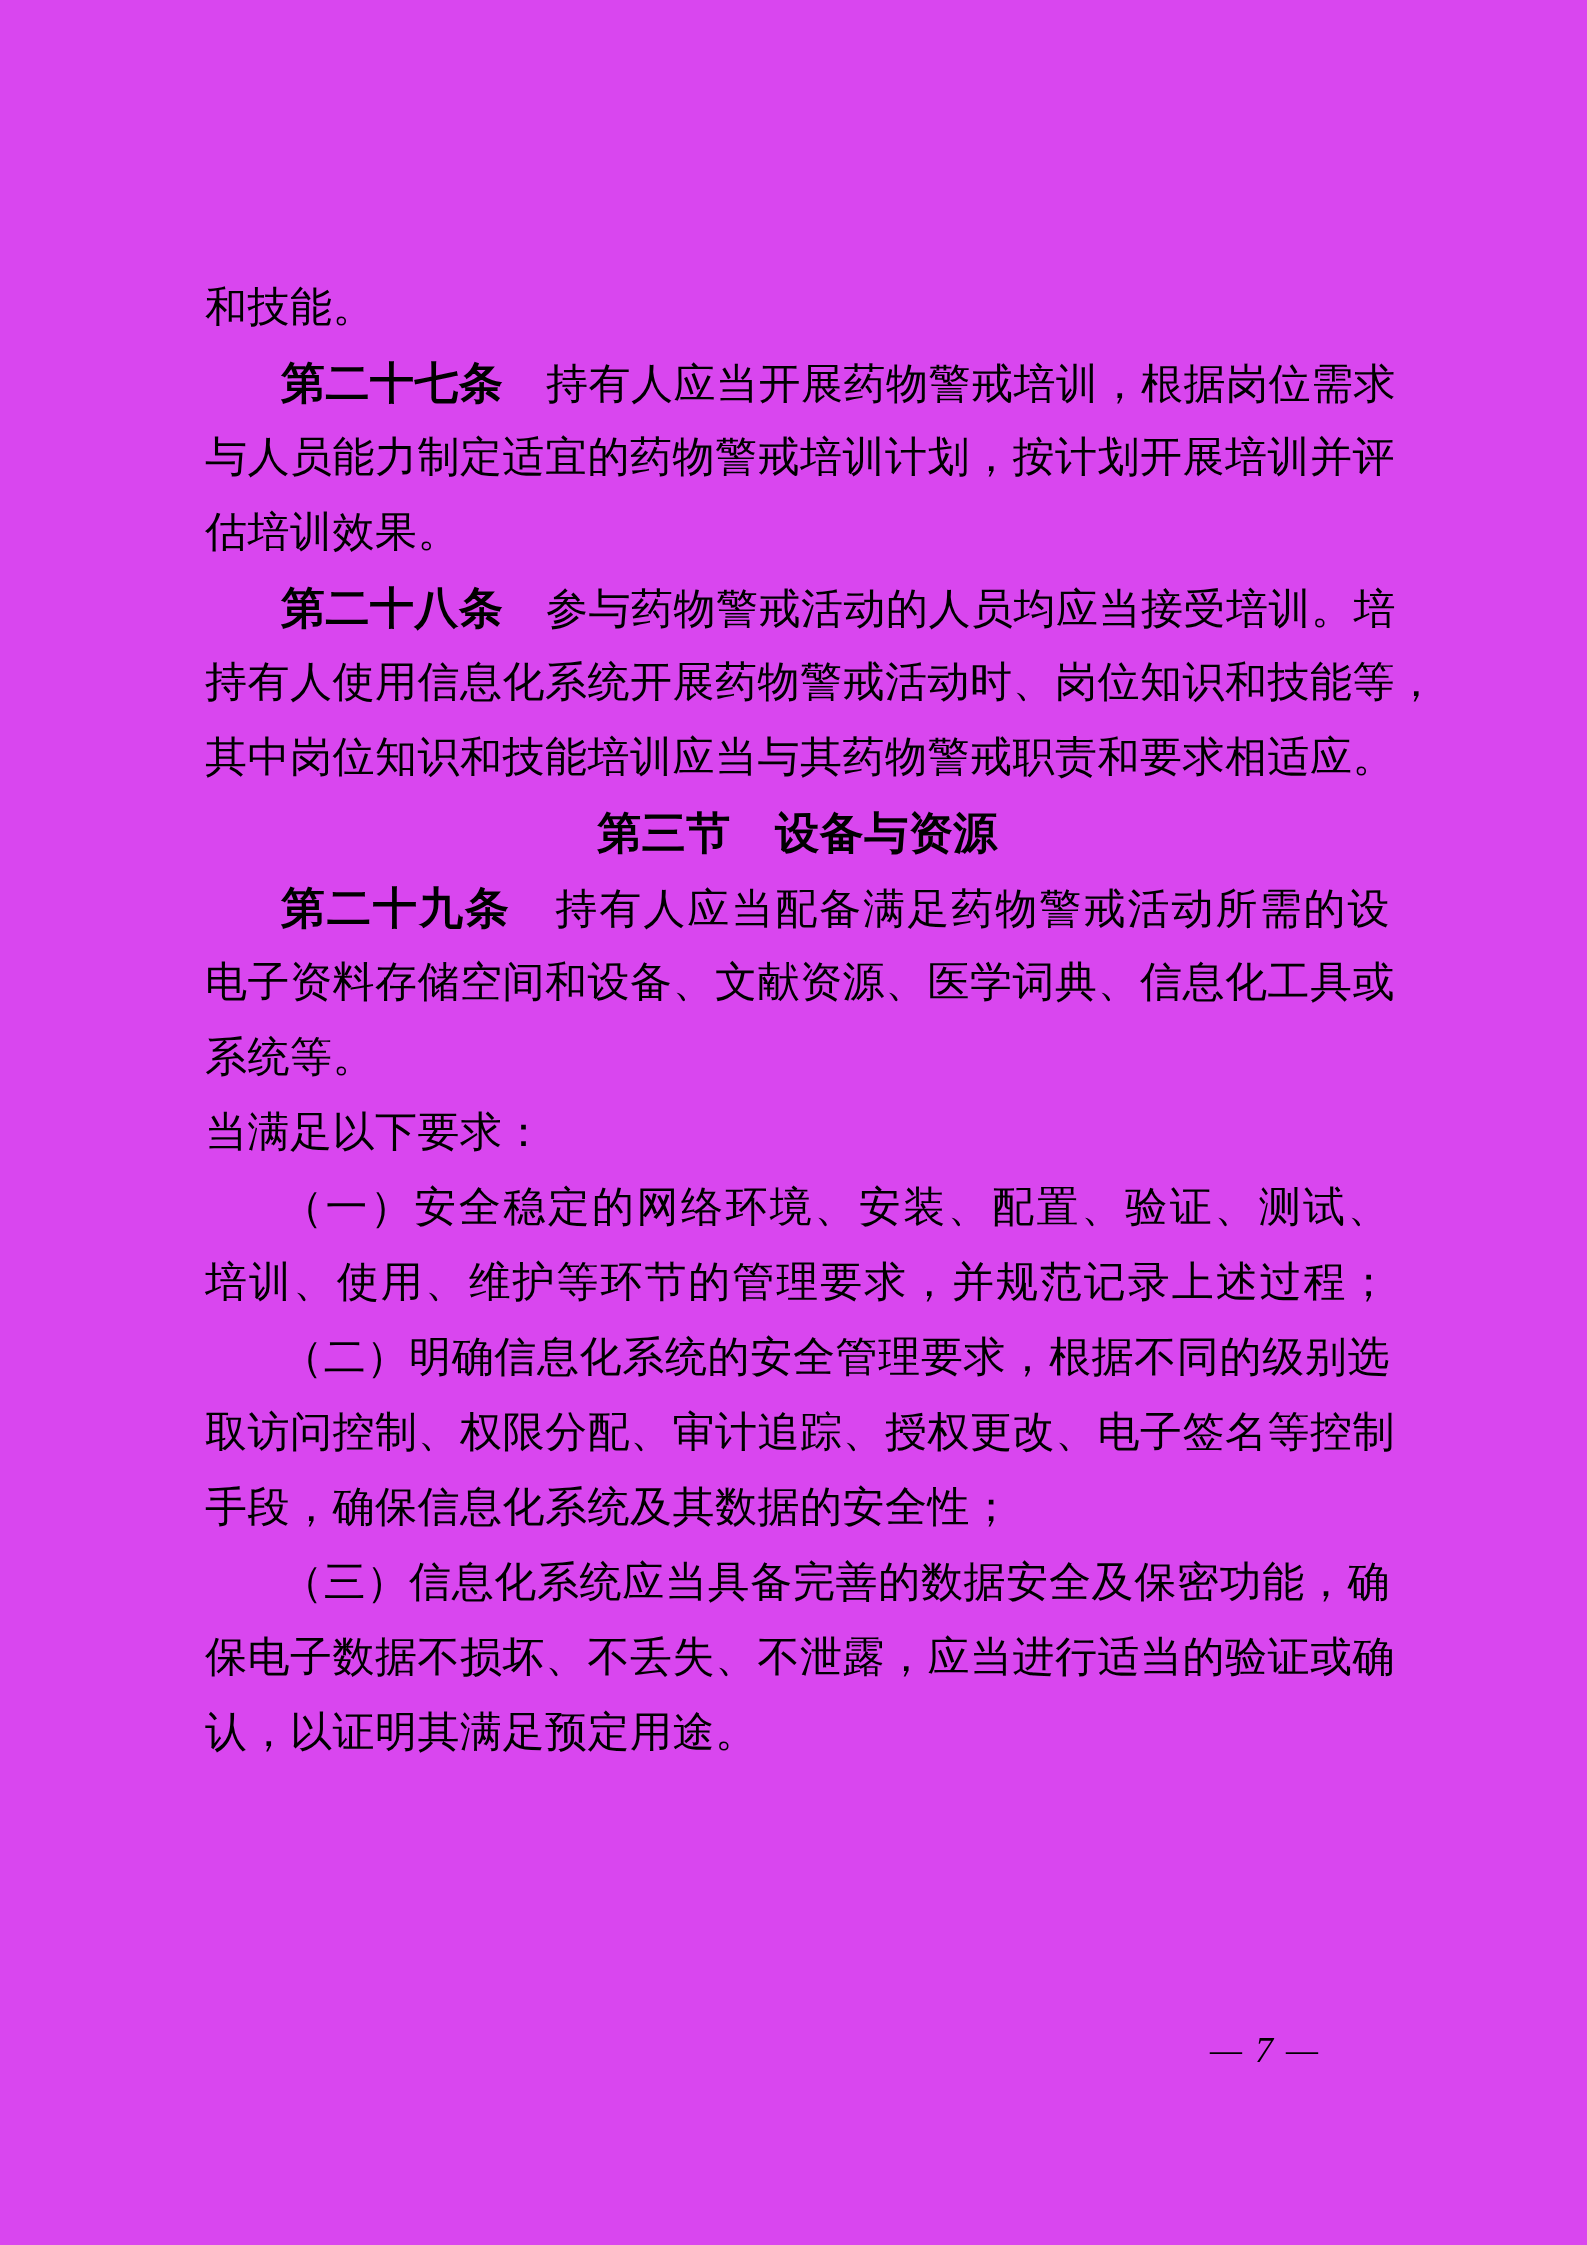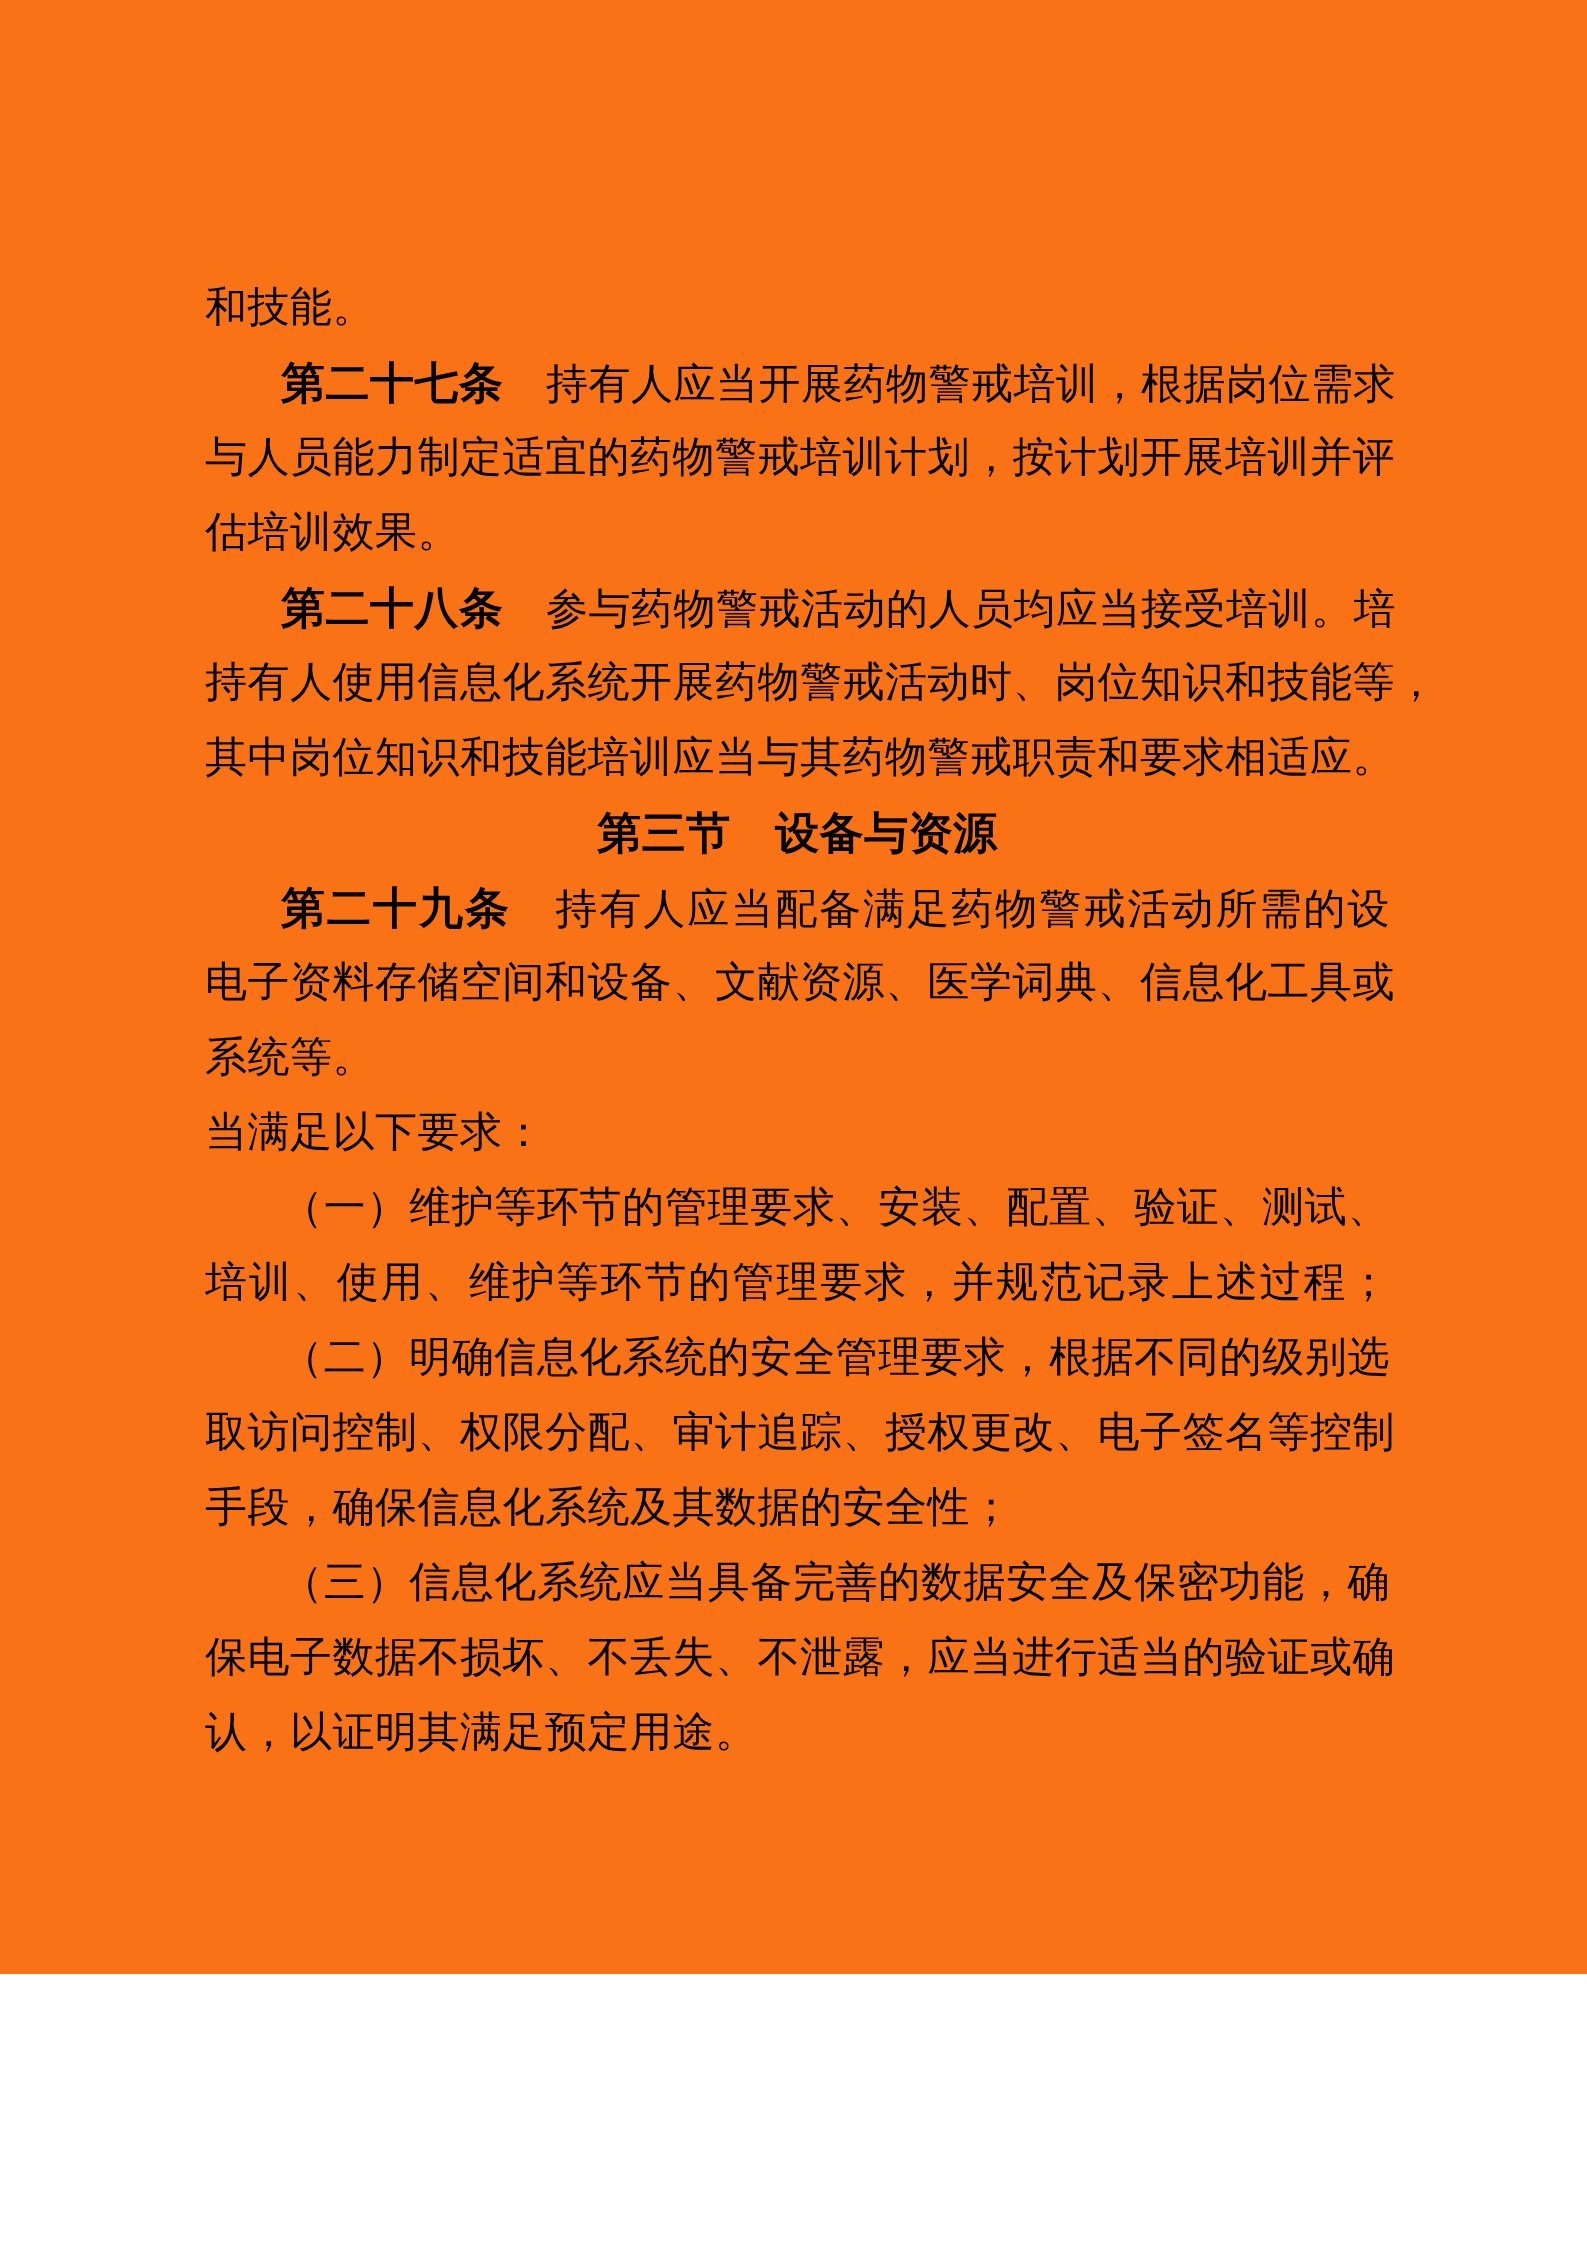--- a/index.html
+++ b/index.html
@@ -3,22 +3,22 @@
 <meta charset="utf-8">
 <style>
   html, body {
     margin: 0;
     padding: 0;
     background: #ffffff;
   }
   .page {
     position: relative;
     width: 1587px;
-    height: 1974px;
-    background: #f97316;
+    height: 2245px;
+    background: #d946ef;
     overflow: hidden;
     font-family: "Liberation Serif", "DejaVu Serif", serif;
     color: #000000;
   }
   .text-block {
     position: absolute;
     left: 205px;
     top: 270px;
     width: 1185px;
   }
@@ -73,21 +73,21 @@
       <div class="line fill"><span>与人员能力制定适宜的药物警戒培训计划，按计划开展培训并评</span></div>
       <div class="line"><span>估培训效果。</span></div>
       <div class="line indent fill"><span class="art">第二十八条</span>　<span>参与药物警戒活动的人员均应当接受培训。培</span></div>
       <div class="line fill"><span>持有人使用信息化系统开展药物警戒活动时、岗位知识和技能等，</span></div>
       <div class="line fill"><span>其中岗位知识和技能培训应当与其药物警戒职责和要求相适应。</span></div>
       <div class="line heading"><span>第三节　设备与资源</span></div>
       <div class="line indent fill"><span class="art">第二十九条</span>　<span>持有人应当配备满足药物警戒活动所需的设</span></div>
       <div class="line fill"><span>电子资料存储空间和设备、文献资源、医学词典、信息化工具或</span></div>
       <div class="line"><span>系统等。</span></div>
       <div class="line"><span>当满足以下要求：</span></div>
-      <div class="line indent fill"><span>（一）维护等环节的管理要求、安装、配置、验证、测试、</span></div>
+      <div class="line indent fill"><span>（一）安全稳定的网络环境、安装、配置、验证、测试、</span></div>
       <div class="line fill"><span>培训、使用、维护等环节的管理要求，并规范记录上述过程；</span></div>
       <div class="line indent fill"><span>（二）明确信息化系统的安全管理要求，根据不同的级别选</span></div>
       <div class="line fill"><span>取访问控制、权限分配、审计追踪、授权更改、电子签名等控制</span></div>
       <div class="line"><span>手段，确保信息化系统及其数据的安全性；</span></div>
       <div class="line indent fill"><span>（三）信息化系统应当具备完善的数据安全及保密功能，确</span></div>
       <div class="line fill"><span>保电子数据不损坏、不丢失、不泄露，应当进行适当的验证或确</span></div>
       <div class="line"><span>认，以证明其满足预定用途。</span></div>
     </div>
   <div class="page-number">— 7 —</div>
 </div>

